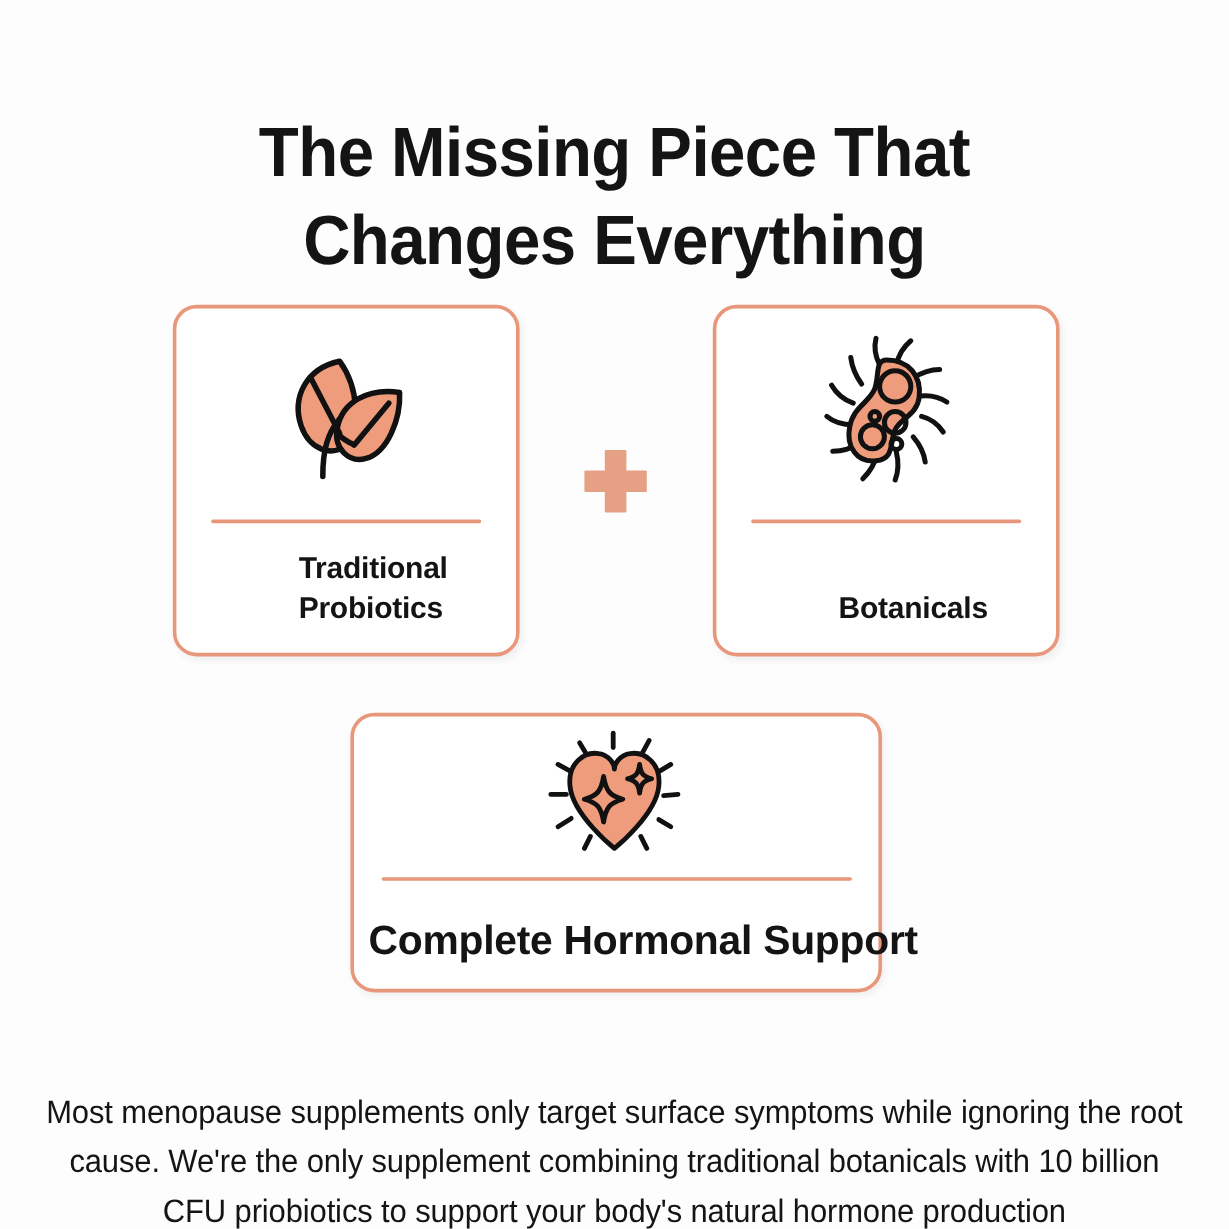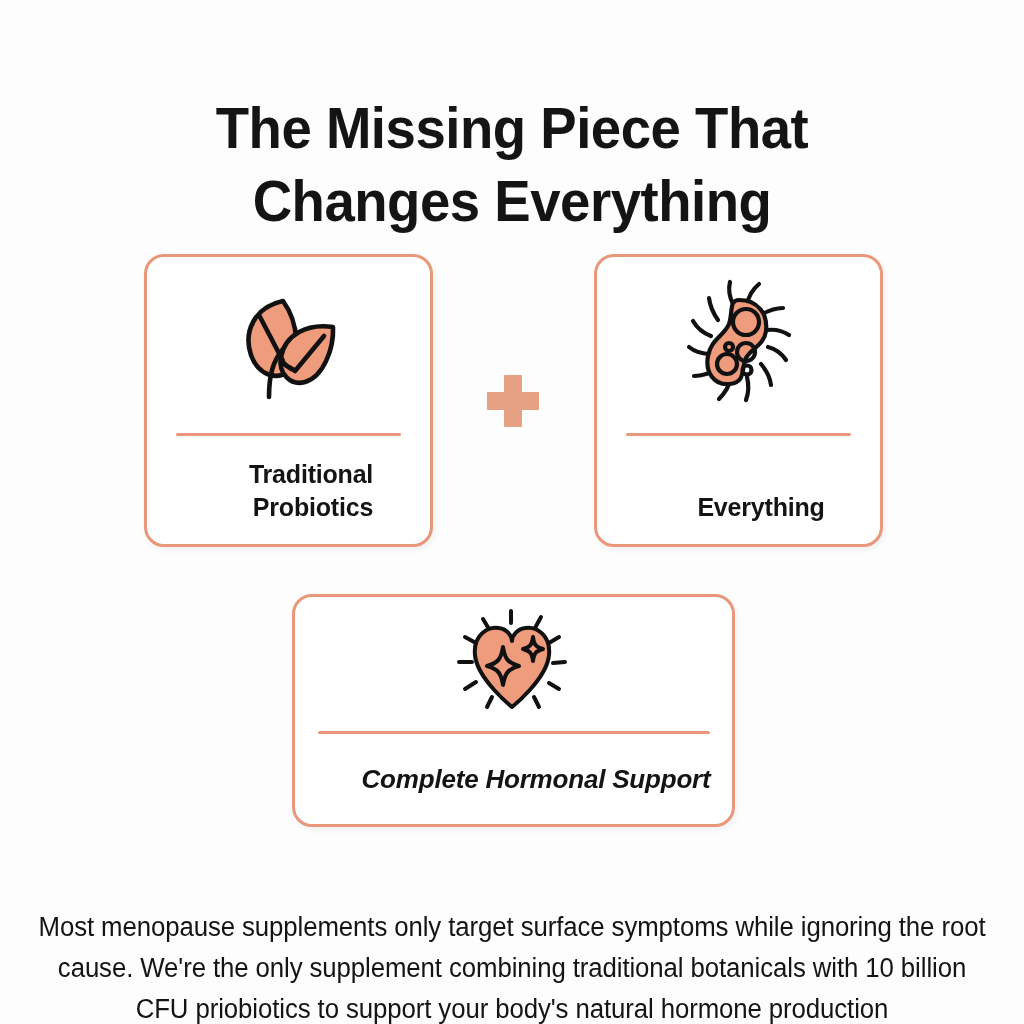--- a/index.html
+++ b/index.html
@@ -70,34 +70,33 @@
     height: 3px;
     background: #e8977a;
     border-radius: 2px;
   }
   .card-botanicals .card-divider,
   .card-probiotics .card-divider { width: 225px; }
   .card-hormonal   .card-divider { width: 392px; }
 
   .card-label {
     margin-top: 22px;
-    text-align: right;
+    text-align: left;
     color: #141414;
     font-weight: 700;
     font-size: 25px;
     line-height: 1.33;
     letter-spacing: -0.2px;
     padding: 0 8px;
     margin-left: 45px;
   }
   .card-hormonal .card-label {
     margin-top: 28px;
-    font-size: 26px;
+    font-size: 34px;
     white-space: nowrap;
-    font-style: italic;
   }
 
   
   .plus {
     position: absolute;
     left: 487px;
     top: 375px;
     width: 52px;
     height: 52px;
   }
@@ -190,21 +189,21 @@
             <circle cx="52" cy="90" r="10"></circle>
             <circle cx="54" cy="73" r="4"></circle>
             <circle cx="72" cy="96" r="4.5"></circle>
           </g>
         </svg>
       </span>
     </div>
     <div class="card-divider"></div>
     <div class="card-label">
       <br>
-      <span>Everything</span>
+      <span>Botanicals</span>
     </div>
   </div>
 
   <div class="card card-hormonal">
     <div class="card-icon">
       <span>
         <svg width="130" height="118" viewBox="0 0 130 118" aria-hidden="true">
           <g stroke="#111111" stroke-width="4" stroke-linecap="round" stroke-linejoin="round" fill="none">
 
             <path d="M34 16 L40 26"></path>

